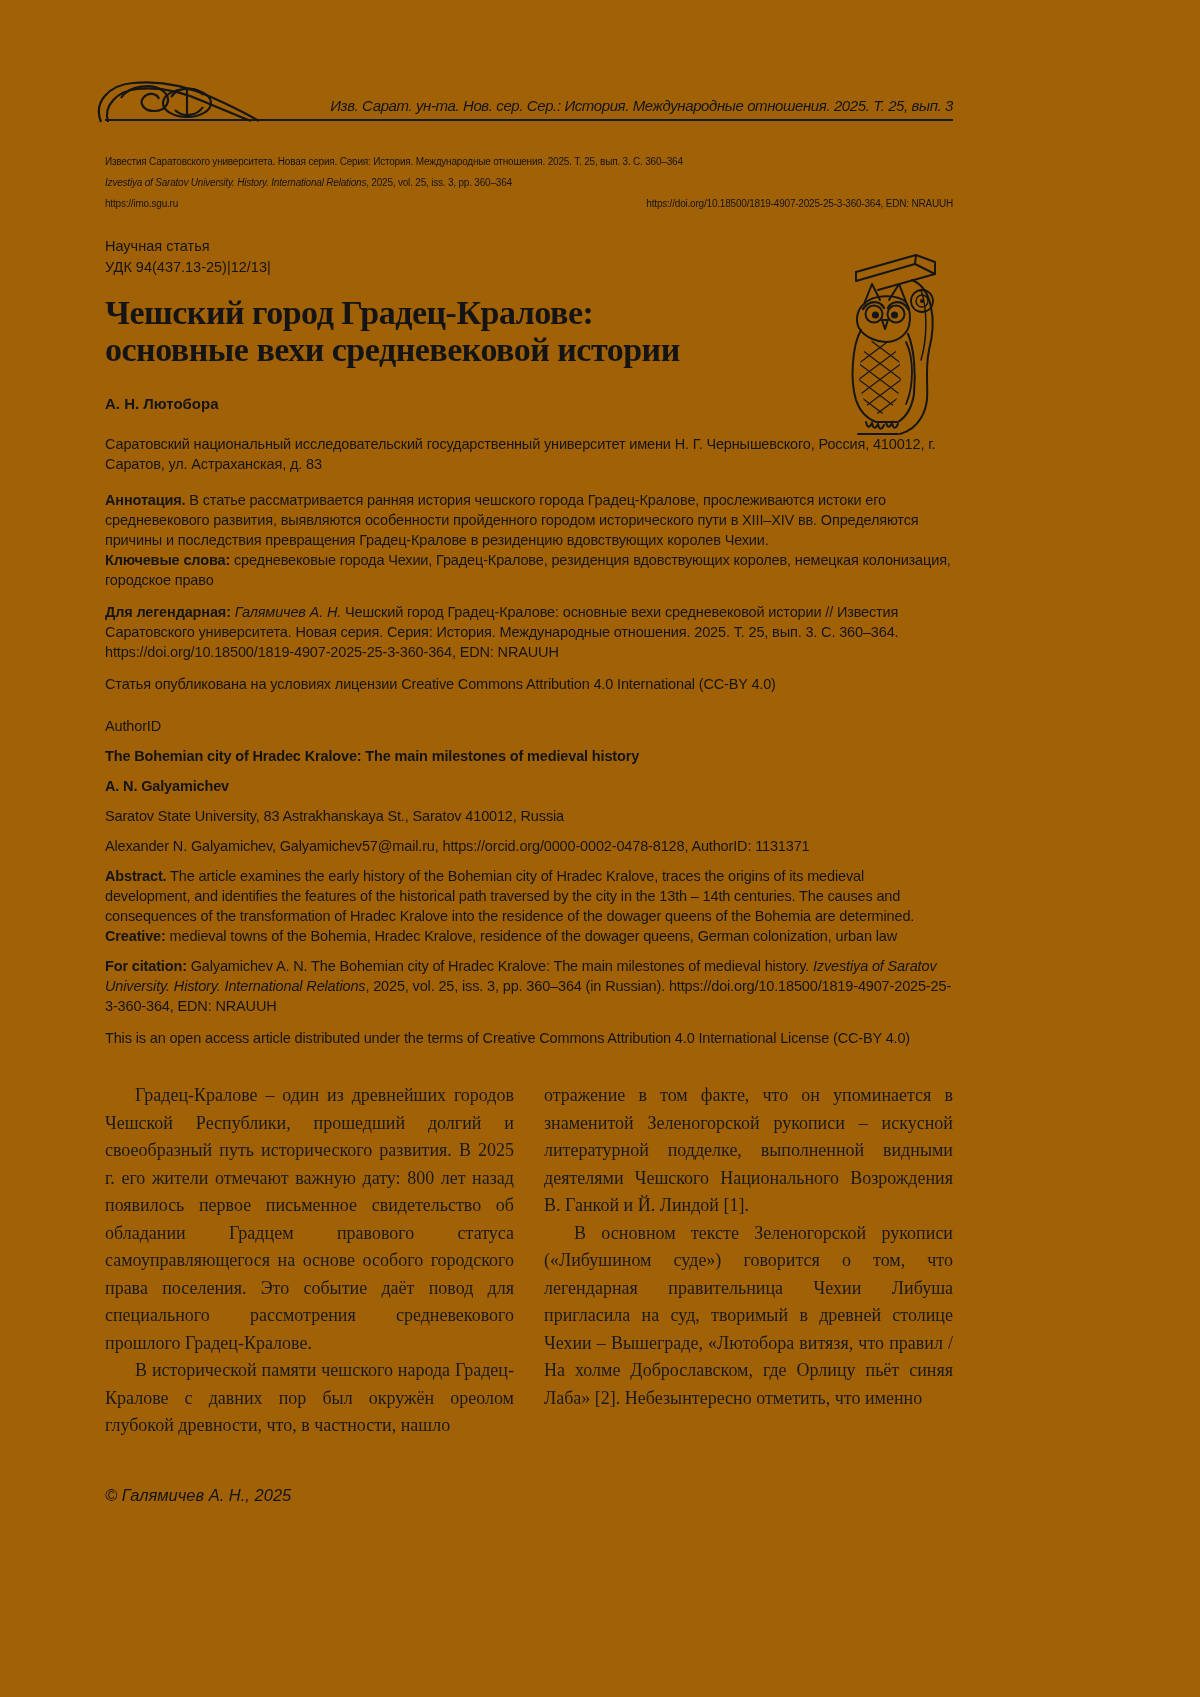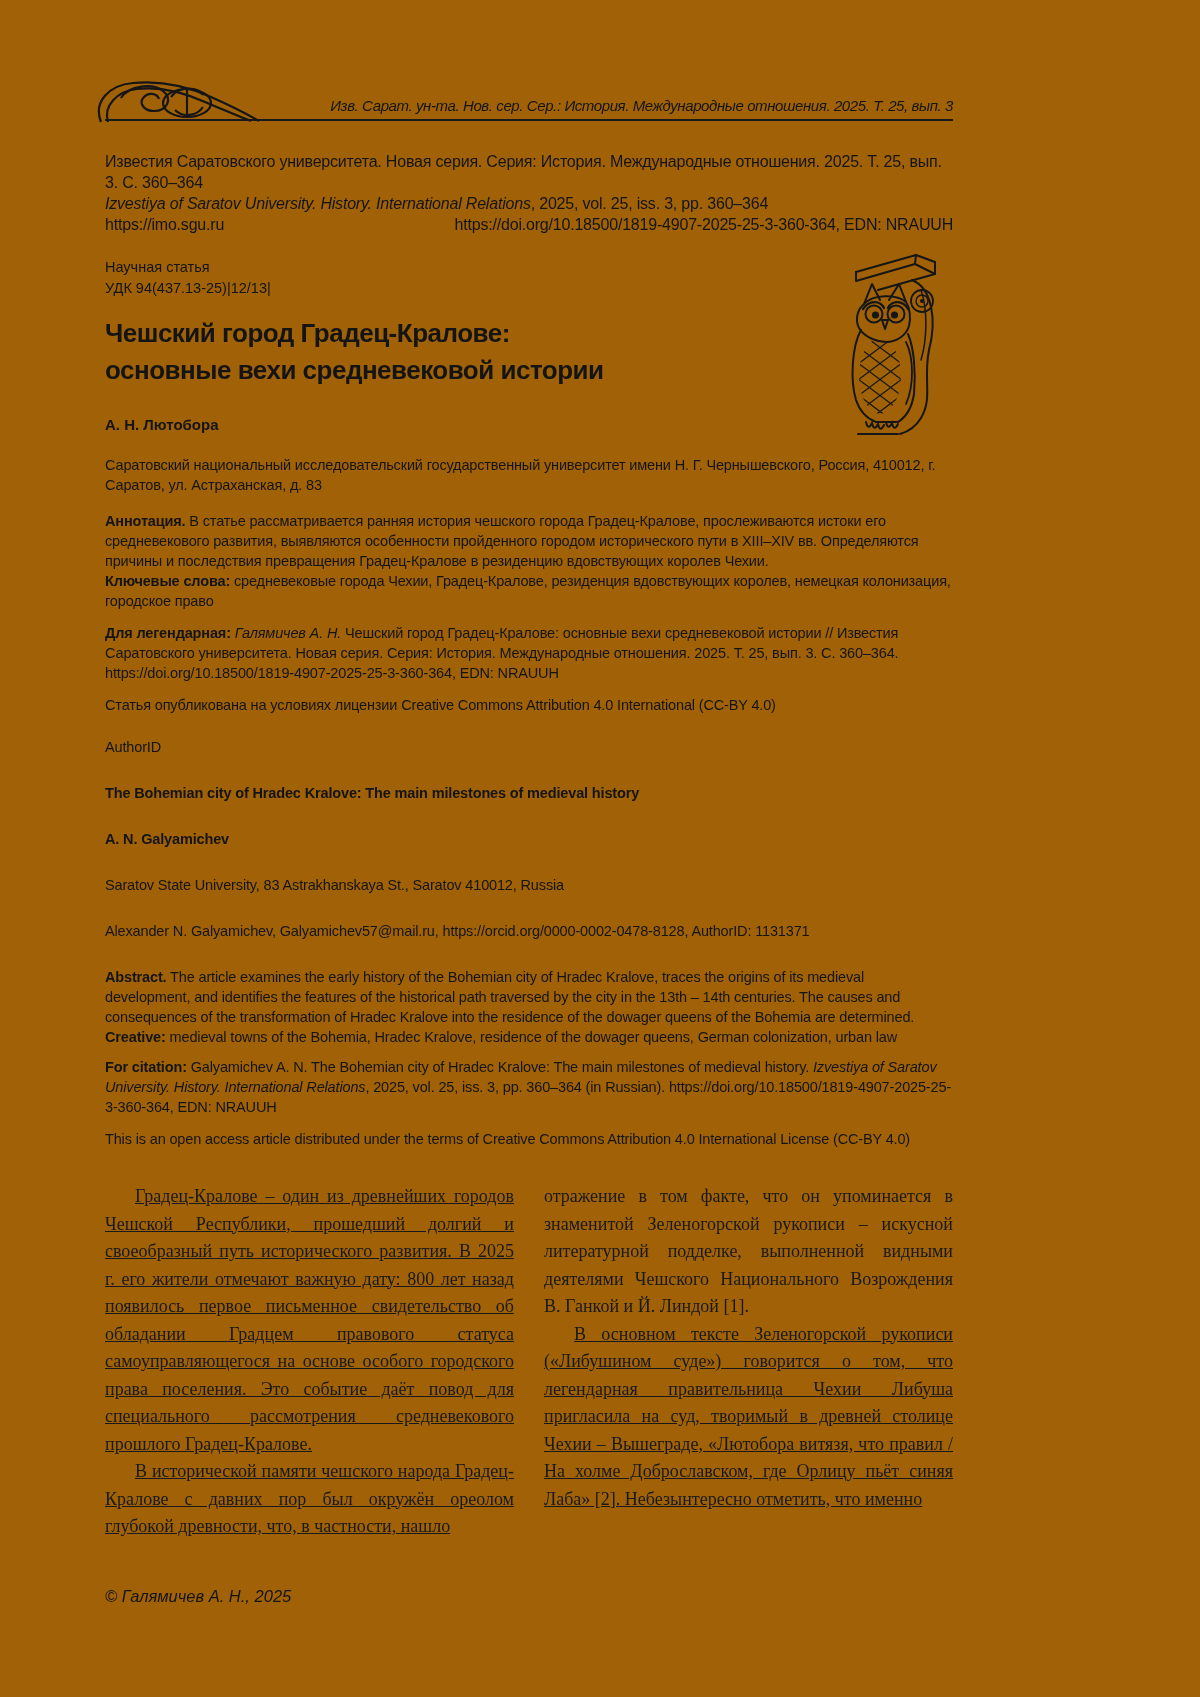--- a/index.html
+++ b/index.html
@@ -15,49 +15,50 @@
     display:flex;align-items:flex-end;justify-content:space-between;
     padding-top:76px;border-bottom:2.5px solid #1a1a1a;
   }
   .logo{margin-left:-14px;margin-bottom:-5px;}
   .running-title{
     font-style:italic;font-size:15px;letter-spacing:-0.4px;
     padding-bottom:5px;white-space:nowrap;
   }
 
   
-  .cit{margin-top:30px;font-size:16px;line-height:21px;letter-spacing:-0.2px;}
+  .cit{margin-top:30px;font-size:10px;line-height:21px;letter-spacing:-0.2px;}
   .cit-row{display:flex;justify-content:space-between;}
   .it{font-style:italic;}
   .b{font-weight:bold;}
 
   .article-type{margin-top:22px;font-size:14.5px;line-height:21px;}
 
   .title-ru{
-    margin-top:16px;font-size:26px;font-weight:bold;line-height:37px;
+    margin-top:16px;font-size:34px;font-weight:bold;line-height:37px;
     letter-spacing:-0.5px;
+    font-family:Liberation Serif, serif;
   }
 
   .author-name{margin-top:26px;font-weight:bold;font-size:15px;line-height:20px;}
   .meta{font-size:14.5px;line-height:20px;letter-spacing:-0.15px;}
-  .mt20{margin-top:20px;} .mt16{margin-top:16px;} .mt14{margin-top:26px;}
+  .mt20{margin-top:20px;} .mt16{margin-top:16px;} .mt14{margin-top:10px;}
   .mt12{margin-top:12px;} .mt10{margin-top:10px;} .mt22{margin-top:22px;}
 
   
   .owl{position:absolute;left:828px;top:248px;width:112px;height:188px;}
 
   
   .body-cols{
     display:flex;gap:30px;margin-top:34px;
     font-family:"Liberation Serif",serif;font-size:18px;line-height:27.5px;
     text-align:justify;color:#191919;
   }
   .col{flex:1;min-width:0;}
   .body-cols p{margin:0;}
-  .body-cols p.indent{text-indent:30px;text-decoration:underline;}
+  .body-cols p.indent{text-indent:30px;}
 
   .footer{
     margin-top:46px;font-style:italic;font-size:16.5px;
     font-family:"Liberation Sans",sans-serif;
   }
 </style>
 </head>
 <body>
 
 <div class="page">

